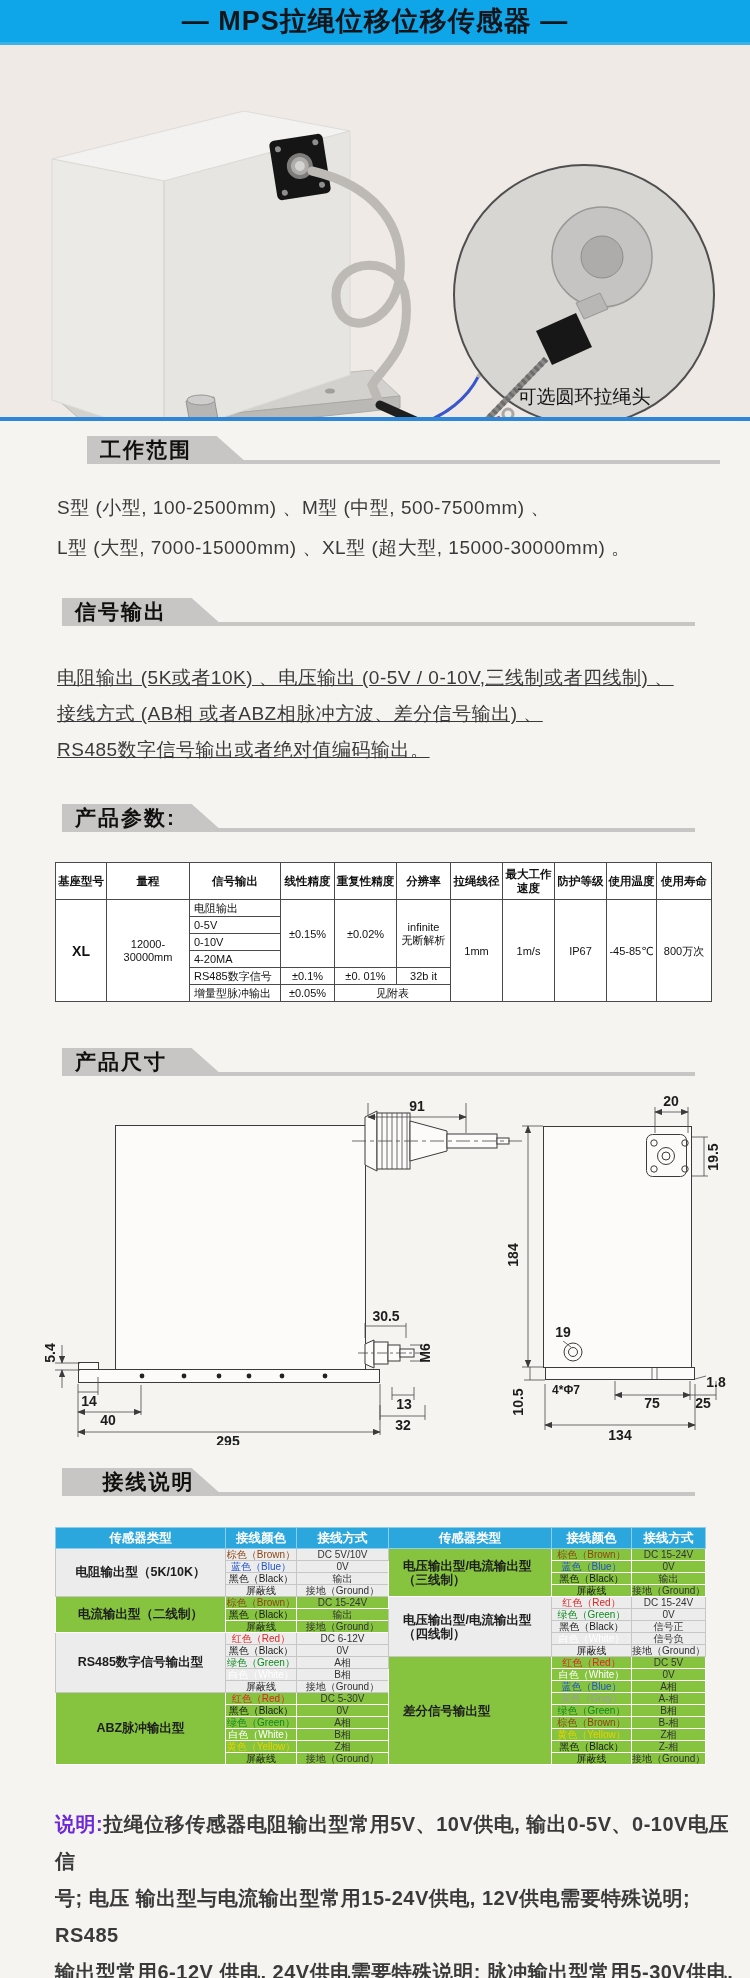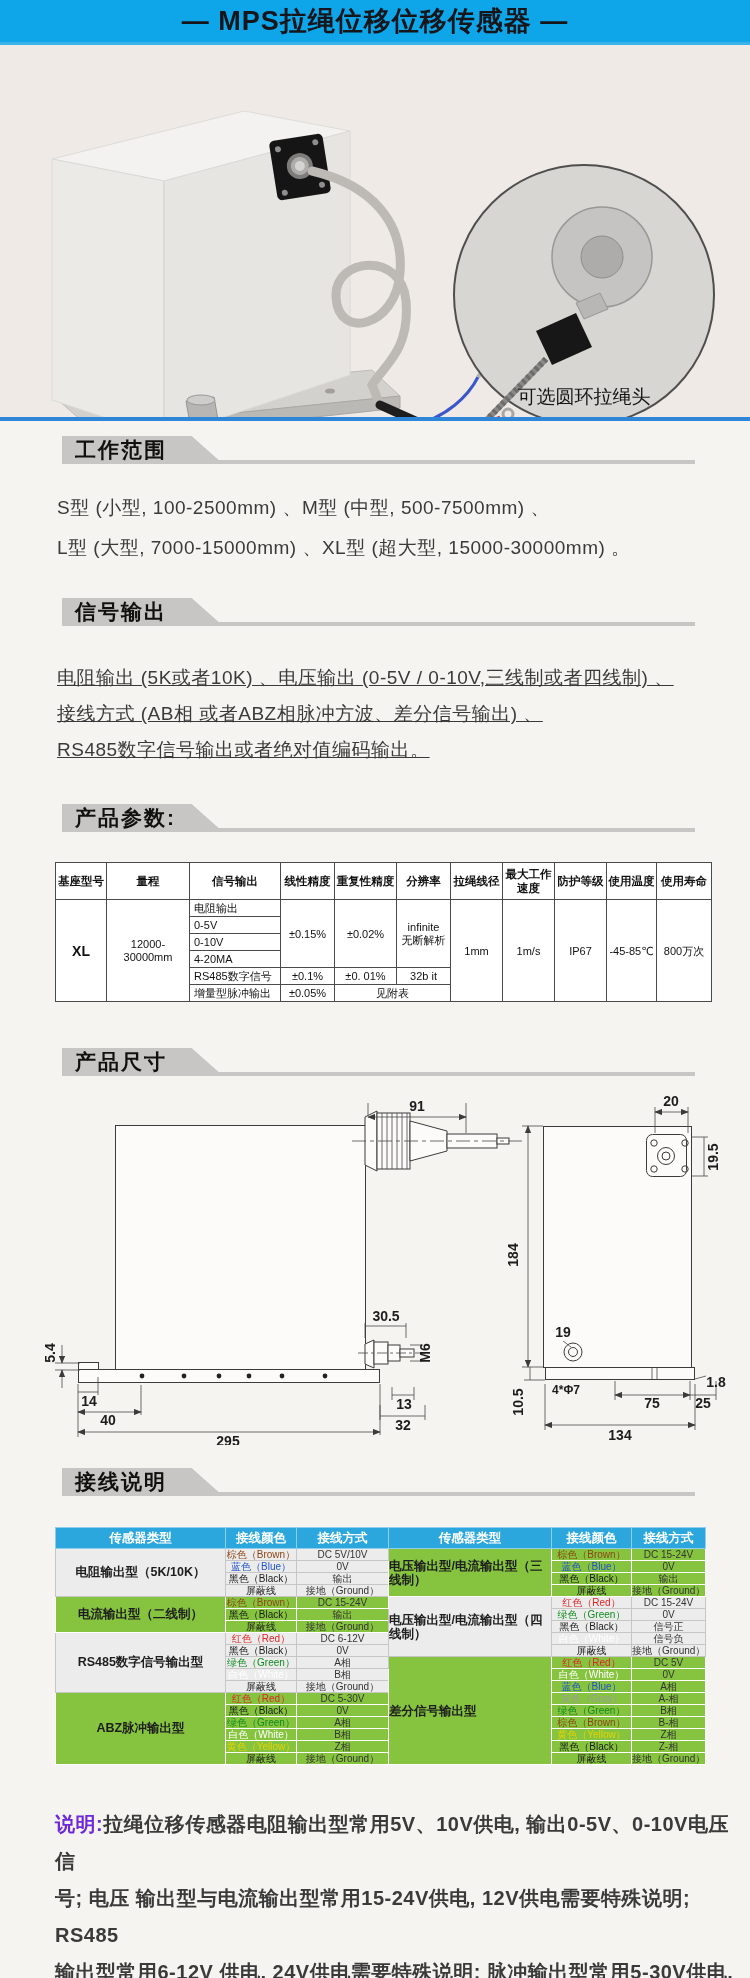--- a/index.html
+++ b/index.html
@@ -41,21 +41,21 @@
   .df{stroke:#3b3b3b;stroke-width:1;fill:#fcfbfa;}
   .thin{stroke:#4a4a4a;stroke-width:0.8;fill:none;}
   .dt{fill:#1c1c1c;font-size:14px;font-weight:bold;}
   
   #wiring-table{position:absolute;left:55px;top:1527px;width:650px;border-collapse:collapse;table-layout:fixed;font-size:10px;}
   #wiring-table th{background:#2BA7DD;color:#fff;font-size:12.5px;font-weight:bold;height:20px;border:1px solid #8ecdeb;padding:0;}
   #wiring-table td{height:11px;line-height:11px;text-align:center;padding:0;overflow:hidden;white-space:nowrap;}
   #wiring-table td.green{background:#86C440;border:1px solid #fff;}
   #wiring-table td.light{background:#ECECEC;border:1px solid #c6c6c6;}
   #wiring-table td.gtype{font-size:12.5px;font-weight:bold;color:#1d1d1d;}
-  #wiring-table td.gtype.right{text-align:left;white-space:normal;line-height:14px;word-break:break-all;}
+  #wiring-table td.gtype.right{text-align:left;padding-left:14px;white-space:normal;line-height:14px;word-break:break-all;}
   #wiring-table td.gmethod{color:#333;}
   
   #note{position:absolute;left:55px;top:1806px;width:694px;font-size:20px;font-weight:bold;color:#3a3a3a;line-height:37px;letter-spacing:0.5px;}
   #note .prefix{color:#6d28d9;}
 </style>
 </head>
 <body>
 
 <div id="banner" class="abs">
   <span class="t">— MPS拉绳位移位移传感器 —</span>
@@ -116,21 +116,21 @@
       <polygon points="576,258 600,248 608,264 584,274" fill="#B9B7B5" stroke="#999795"></polygon>
       <polygon points="536,286 576,268 592,302 552,320" fill="#171717"></polygon>
       <line x1="546" y1="314" x2="476" y2="386" stroke="#8B8987" stroke-width="6"></line>
       <line x1="546" y1="314" x2="476" y2="386" stroke="#6E6C6A" stroke-width="6" stroke-dasharray="3 3"></line>
       <text x="584" y="358" text-anchor="middle" font-size="19" fill="#141414">可选圆环拉绳头</text>
     </g>
   </svg>
 </div>
 <div id="divider" class="abs"></div>
 
-<div class="sec-head" style="top:436px;">
+<div class="sec-head" style="top:436px;margin-left:25px;">
   <div class="sec-line"></div>
   <div class="sec-tab">
     <span>工作范围</span>
   </div>
 </div>
 <div id="work-lines" class="body-text" style="top:488px;">
   <div>S型 (小型, 100-2500mm) 、M型 (中型, 500-7500mm) 、</div>
   <div>L型 (大型, 7000-15000mm) 、XL型 (超大型, 15000-30000mm) 。</div>
 </div>
 
@@ -368,21 +368,21 @@
     <line x1="695" y1="284" x2="706" y2="281" class="thin"></line>
     <text x="716" y="292" text-anchor="middle" class="dt">1.8</text>
 
     <line x1="545" y1="289" x2="545" y2="335" class="thin"></line>
       <line x1="695" y1="289" x2="695" y2="335" class="thin"></line>
     <line x1="545" y1="330" x2="695" y2="330" class="thin" marker-start="url(#ar)" marker-end="url(#ar)"></line>
     <text x="620" y="345" text-anchor="middle" class="dt">134</text>
   </g>
 </svg>
 
-<div class="sec-head" style="top:1468px;">
+<div class="sec-head" style="top:1468px;text-align:center;">
   <div class="sec-line"></div>
   <div class="sec-tab">
     <span>接线说明</span>
   </div>
 </div>
 
 <table id="wiring-table">
   <colgroup>
     <col style="width:170px">
       <col style="width:71px">

